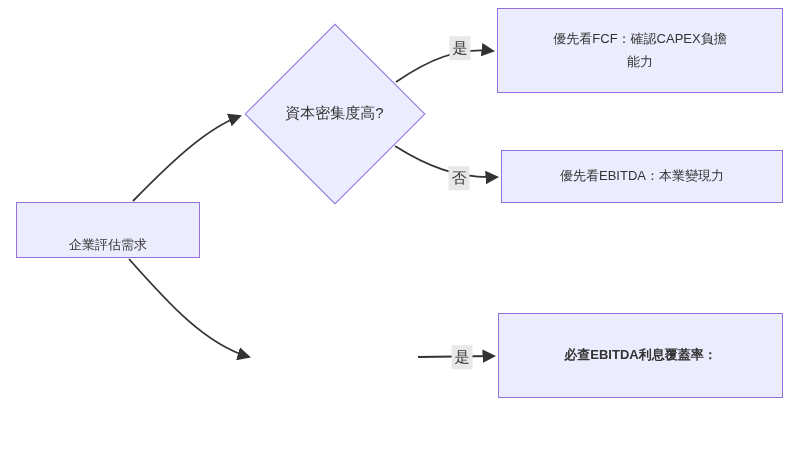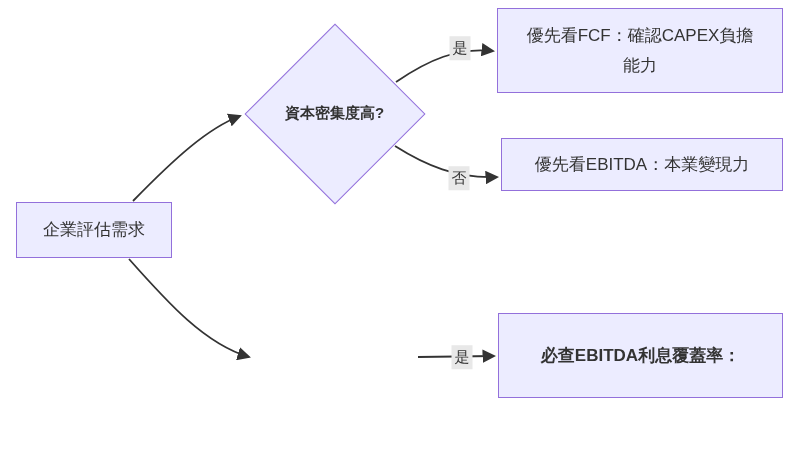--- a/index.html
+++ b/index.html
@@ -14,24 +14,24 @@
   html,body{width:800px;height:450px;overflow:hidden;background:var(--bg);}
   body{font-family:"Liberation Sans","DejaVu Sans",sans-serif;color:var(--text-color);}
   .canvas{position:relative;width:800px;height:450px;background:var(--bg);}
   .edges-svg{position:absolute;left:0;top:0;width:800px;height:450px;}
 
   .node-rect{
     position:absolute;
     background:var(--node-fill);
     border:1px solid var(--node-border);
     display:flex;flex-direction:column;align-items:center;justify-content:center;
-    font-size:17px;line-height:1.75;text-align:center;color:var(--text-color);
+    font-size:13px;line-height:1.75;text-align:center;color:var(--text-color);
   }
 
-  .diamond-wrap{position:absolute;font-weight:bold;}
+  .diamond-wrap{position:absolute;}
   .diamond-shape{
     position:absolute;left:50%;top:50%;
     transform:translate(-50%,-50%) rotate(45deg);
     background:var(--node-fill);
     border:1px solid var(--node-border);
   }
   .diamond-label{
     position:absolute;left:0;top:0;width:100%;height:100%;
     display:flex;align-items:center;justify-content:center;
     font-size:15px;color:var(--text-color);text-align:center;
@@ -40,23 +40,23 @@
   .edge-label{
     position:absolute;
     transform:translate(-50%,-50%);
     background:var(--edge-label-bg);
     padding:2px 3px;
     font-size:15px;line-height:1.3;color:var(--text-color);
     text-align:center;white-space:nowrap;
   }
 
   
-  #node-root{left:16px;top:202px;width:156px;height:56px;}
+  #node-root{left:16px;top:202px;width:184px;height:56px;justify-content:flex-end;}
   #node-fcf{left:497px;top:8px;width:286px;height:85px;}
-  #node-ebitda{left:501px;top:138px;width:282px;height:53px;}
+  #node-ebitda{left:501px;top:150px;width:282px;height:53px;}
   #node-coverage{left:498px;top:313px;width:285px;height:85px;font-weight:bold;}
 
   #node-q-capital{left:244px;top:23px;width:181px;height:181px;}
   #node-q-capital .diamond-shape{width:128px;height:128px;}
   #node-q-debt{left:253px;top:275px;width:165px;height:166px;}
   #node-q-debt .diamond-shape{width:117px;height:117px;}
 
   #edge-label-yes-1{left:460px;top:48px;}
   #edge-label-no-1{left:459px;top:178px;}
   #edge-label-yes-2{left:462px;top:357px;}

